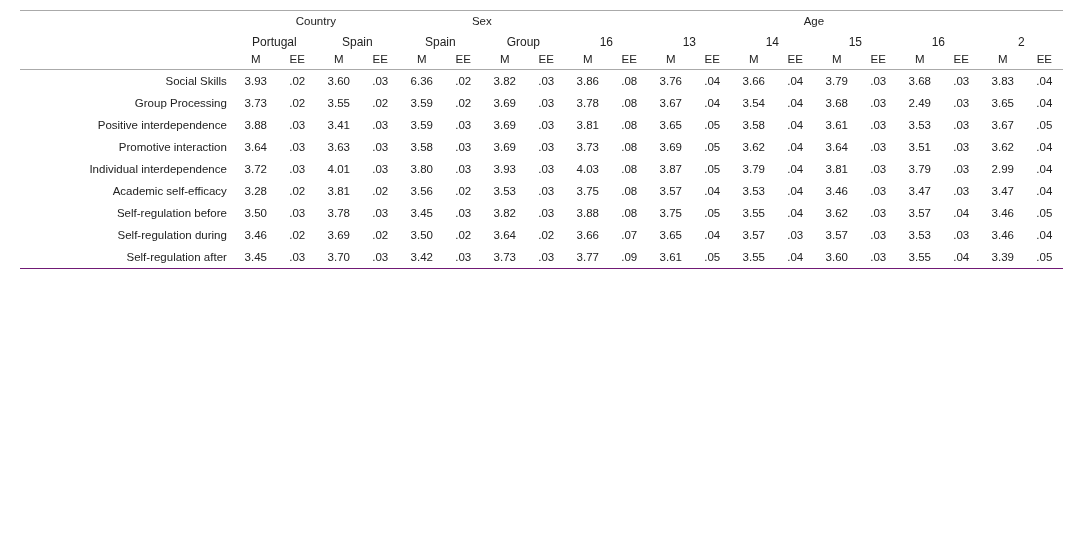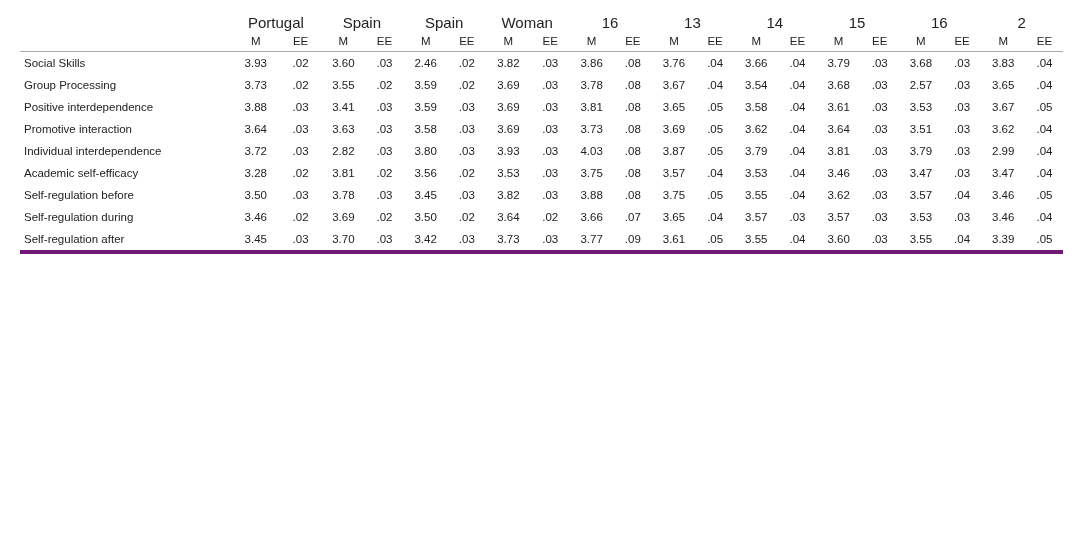--- a/index.html
+++ b/index.html
@@ -17,43 +17,43 @@
       border-collapse: collapse;
       width: 100%;
       font-size: 11.5px;
     }
     th, td {
       padding: 4px 6px;
       text-align: center;
       white-space: nowrap;
     }
     td.row-label {
-      text-align: left;
+      text-align: right;
       padding-left: 4px;
       font-weight: normal;
       min-width: 160px;
     }
     .header-sub th {
       font-weight: normal;
-      font-size: 15px;
+      font-size: 12px;
       padding-bottom: 2px;
     }
     .header-mee th {
       font-weight: normal;
       font-size: 11.5px;
       padding-top: 2px;
       padding-bottom: 4px;
     }
     
     .header-mee th {
       border-bottom: 1px solid #aaa;
     }
     
     .last-row td {
-      border-bottom: 4px solid #701a75;
+      border-bottom: 1px solid #701a75;
       margin-left: 8px;
     }
     
     .first-data-row td {
       border-top: 1px solid #aaa;
     }
     .group-header-row th {
       border-top: 1.5px solid #aaa;
     }
     .data-row td {
@@ -61,27 +61,36 @@
       padding-bottom: 5px;
     }
   </style>
 </head>
 <body>
 
 <div class="table-wrapper">
   <table>
     <thead>
 
+      <tr class="group-header-row">
+        <th style="border-top:1.5px solid #aaa;"></th>
+
+        <th colspan="4" style="border-top:1.5px solid #aaa; font-weight:normal; text-align:center;">Country</th>
+
+        <th colspan="4" style="border-top:1.5px solid #aaa; font-weight:normal; text-align:center;">Sex</th>
+
+        <th colspan="12" style="border-top:1.5px solid #aaa; font-weight:normal; text-align:center;">Age</th>
+      </tr>
 
       <tr class="header-sub">
         <th></th>
         <th colspan="2">Portugal</th>
         <th colspan="2">Spain</th>
         <th colspan="2">Spain</th>
-        <th colspan="2">Woman</th>
+        <th colspan="2">Group</th>
         <th colspan="2">16</th>
         <th colspan="2">13</th>
         <th colspan="2">14</th>
         <th colspan="2">15</th>
         <th colspan="2">16</th>
         <th colspan="2">2</th>
       </tr>
 
       <tr class="header-mee">
         <th></th>
@@ -107,21 +116,21 @@
         <th>EE</th>
       </tr>
     </thead>
     <tbody id="table-body">
     <tr class="data-row first-data-row">
           <td class="row-label">Social Skills</td>
           <td>3.93</td>
           <td>.02</td>
           <td>3.60</td>
           <td>.03</td>
-          <td>2.46</td>
+          <td>6.36</td>
           <td>.02</td>
           <td>3.82</td>
           <td>.03</td>
           <td>3.86</td>
           <td>.08</td>
           <td>3.76</td>
           <td>.04</td>
           <td>3.66</td>
           <td>.04</td>
           <td>3.79</td>
@@ -142,21 +151,21 @@
           <td>3.69</td>
           <td>.03</td>
           <td>3.78</td>
           <td>.08</td>
           <td>3.67</td>
           <td>.04</td>
           <td>3.54</td>
           <td>.04</td>
           <td>3.68</td>
           <td>.03</td>
-          <td>2.57</td>
+          <td>2.49</td>
           <td>.03</td>
           <td>3.65</td>
           <td>.04</td>
         </tr>
         <tr class="data-row">
           <td class="row-label">Positive interdependence</td>
           <td>3.88</td>
           <td>.03</td>
           <td>3.41</td>
           <td>.03</td>
@@ -197,21 +206,21 @@
           <td>.03</td>
           <td>3.51</td>
           <td>.03</td>
           <td>3.62</td>
           <td>.04</td>
         </tr>
         <tr class="data-row">
           <td class="row-label">Individual interdependence</td>
           <td>3.72</td>
           <td>.03</td>
-          <td>2.82</td>
+          <td>4.01</td>
           <td>.03</td>
           <td>3.80</td>
           <td>.03</td>
           <td>3.93</td>
           <td>.03</td>
           <td>4.03</td>
           <td>.08</td>
           <td>3.87</td>
           <td>.05</td>
           <td>3.79</td>

